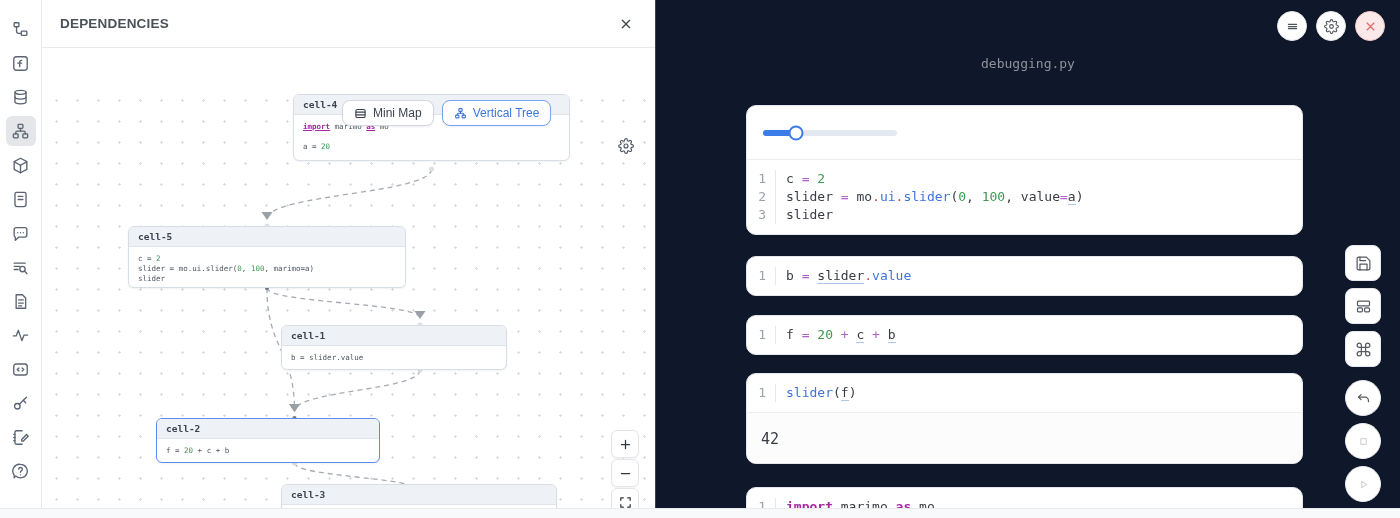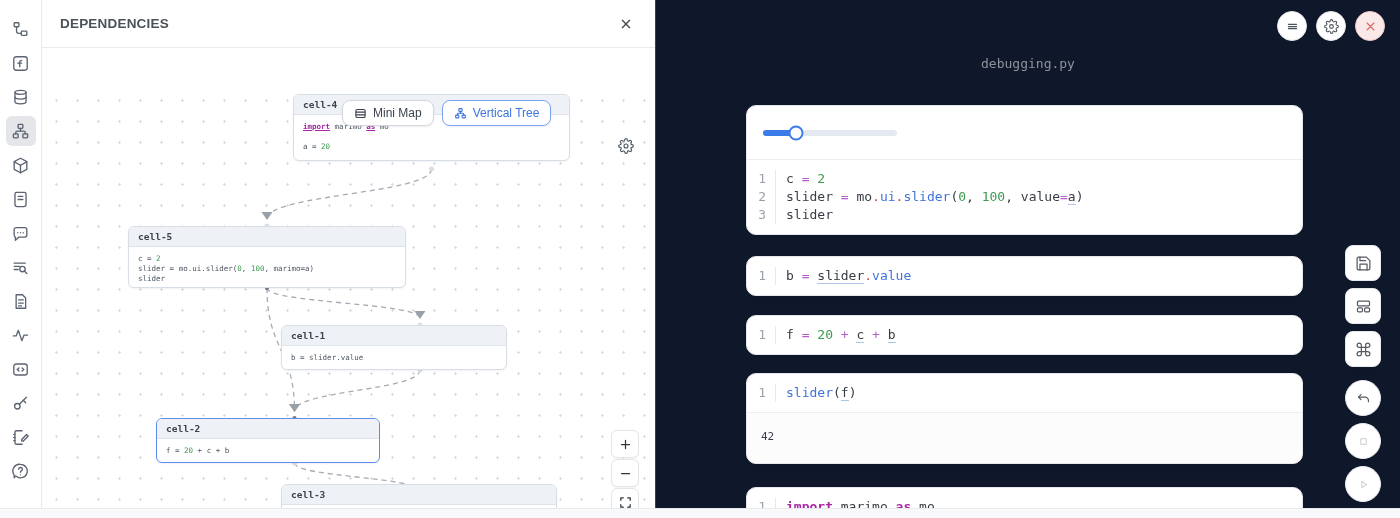--- a/index.html
+++ b/index.html
@@ -60,21 +60,21 @@
   .code-line { display:flex; line-height:18px; font-family:"DejaVu Sans Mono", monospace; font-size:13px; white-space:pre; }
   .ln { flex:0 0 28px; text-align:right; color:#9aa1ab; padding-right:9px; }
   .cl { border-left:1px solid #e6e8eb; padding-left:10px; }
   .tk-k { color:#a626a4; font-weight:bold;text-decoration:underline; }
   .tk-o { color:#b35fc9; }
   .tk-n { color:#3d9a50; }
   .tk-f { color:#4173dd; }
   .tk-d { color:#ca4b42; }
   .tk-v { color:#383c44; }
   .tk-u { border-bottom:1.6px solid #aec5ea; }
-  .output { border-top:1px solid #eceef1; background:#fcfcfd; height:51px; padding:17px 14px; font-family:"DejaVu Sans Mono", monospace; font-size:11px; color:#383c44; }
+  .output { border-top:1px solid #eceef1; background:#fcfcfd; height:51px; padding:17px 14px; font-family:"DejaVu Sans Mono", monospace; font-size:15px; color:#383c44; }
 
   .right-rail { position:absolute; right:19px; top:245px; display:flex; flex-direction:column; gap:7px; z-index:6; }
   .rail-btn { width:36px; height:36px; background:#fff; border:1px solid #e7e8eb; box-shadow:0 1px 2px rgba(30,40,60,.08); display:flex; align-items:center; justify-content:center; color:#55585f; cursor:pointer; }
   .rail-btn.sq { border-radius:8px; }
   .rail-btn.ci { border-radius:50%; }
   .rail-btn svg { width:17px; height:17px; }
   .rail-btn.dim { color:#d6d7dc; border-color:#ededf0; }
   .rail-btn.gap { margin-top:6px; }
 
   .app-footer { position:absolute; left:0; bottom:0; width:100%; height:10px; background:#f8f9fa; border-top:1px solid #e9eaec; z-index:20; }

